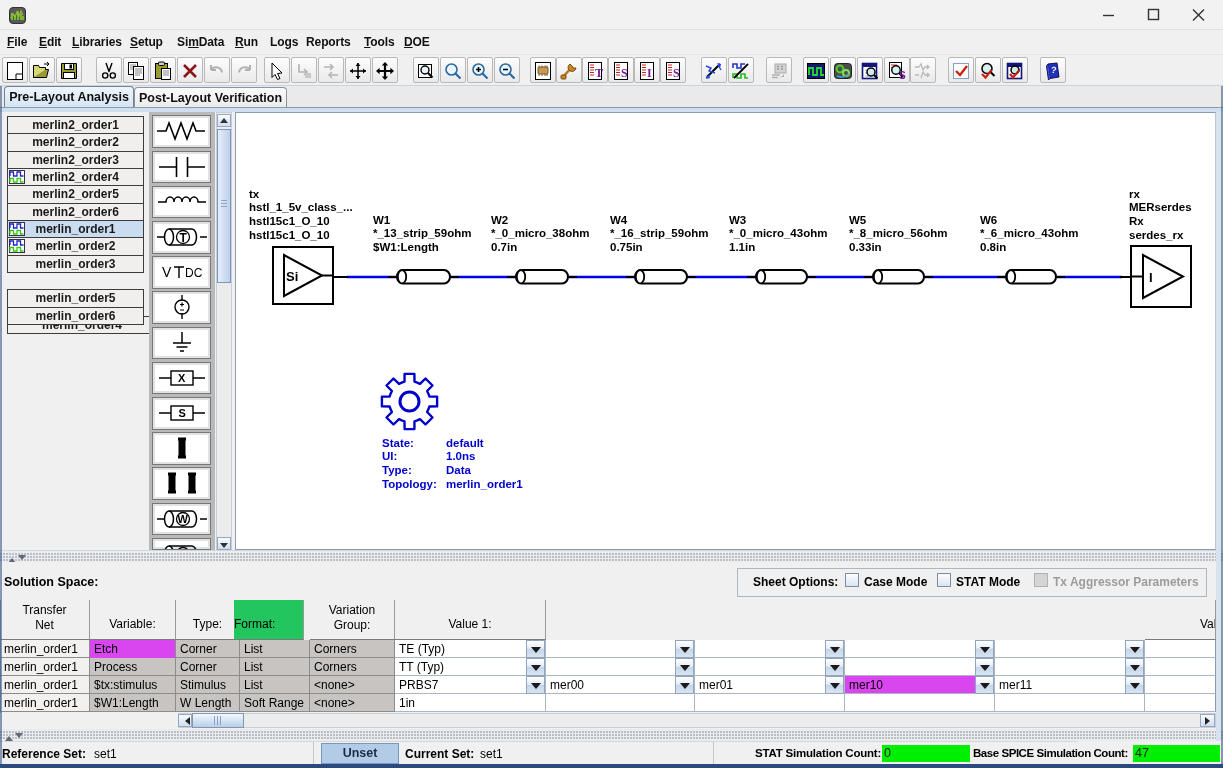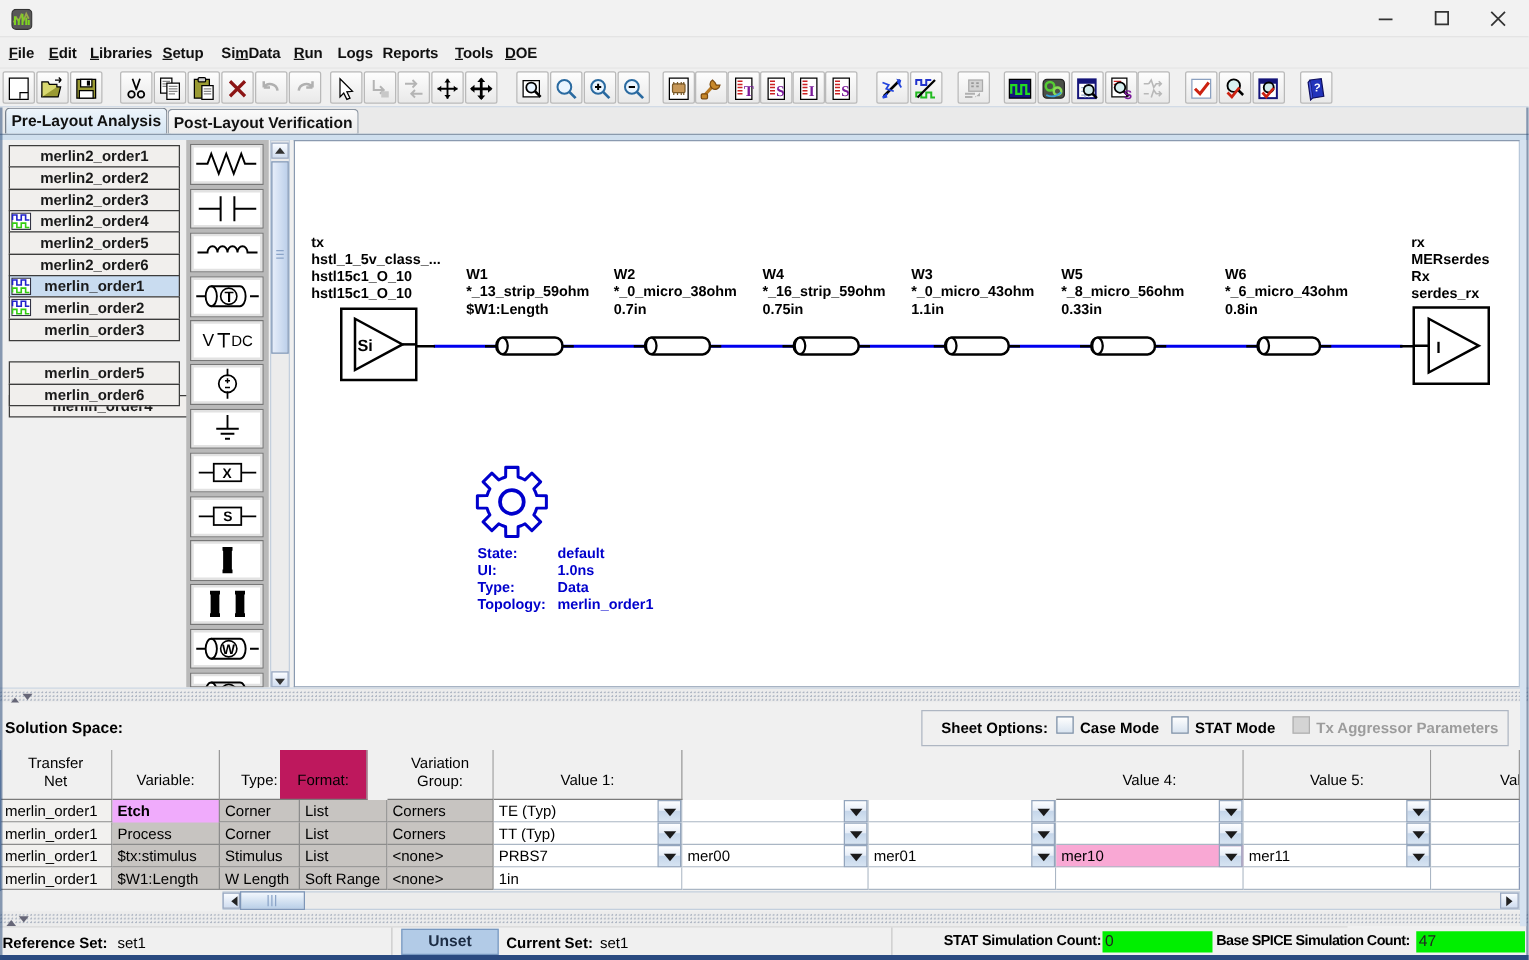--- a/index.html
+++ b/index.html
@@ -521,28 +521,26 @@
   <div class="chk" style="left:937px;top:11px;"></div>
   <span class="abs b" style="left:956px;top:13px;font-size:12px;">STAT Mode</span>
   <div class="chk" style="left:1034px;top:11px;background:#d4d4d4;border-color:#b0b0b0;"></div>
   <span class="abs b" style="left:1053px;top:13px;font-size:12px;color:#9c9c9c;">Tx Aggressor Parameters</span>
 </div>
 
 <div class="abs" style="left:0;top:600px;width:1223px;height:113px;">
 <div class="cell" style="left:0px;top:0;width:90px;height:40px;background:#f0f0f0;border-bottom:1px solid #7a7a7a;text-align:center;padding-left:0;padding-top:3px;line-height:15px;">Transfer<br>Net</div>
 <div class="cell" style="left:90px;top:0;width:86px;height:40px;background:#f0f0f0;border-bottom:1px solid #7a7a7a;text-align:center;padding-left:0;padding-top:17px;line-height:15px;">Variable:</div>
 <div class="cell" style="left:176px;top:0;width:64px;height:40px;background:#f0f0f0;border-bottom:1px solid #7a7a7a;text-align:center;padding-left:0;padding-top:17px;line-height:15px;">Type:</div>
-<div class="cell" style="left:224px;top:0;width:70px;height:40px;background:#be185d;border-bottom:1px solid #7a7a7a;text-align:center;padding-left:0;padding-top:17px;line-height:15px;">Format:</div>
+<div class="cell" style="left:234px;top:0;width:70px;height:40px;background:#22c55e;border-bottom:1px solid #7a7a7a;padding-left:0;padding-top:17px;line-height:15px;">Format:</div>
 <div class="cell" style="left:310px;top:0;width:85px;height:40px;background:#f0f0f0;border-bottom:1px solid #7a7a7a;text-align:center;padding-left:0;padding-top:3px;line-height:15px;">Variation<br>Group:</div>
 <div class="cell" style="left:395px;top:0;width:151px;height:40px;background:#f0f0f0;border-bottom:1px solid #7a7a7a;text-align:center;padding-left:0;padding-top:17px;line-height:15px;">Value 1:</div>
-<div class="cell" style="left:845px;top:0;width:150px;height:40px;background:#f0f0f0;border-bottom:1px solid #7a7a7a;text-align:center;padding-left:0;padding-top:17px;line-height:15px;">Value 4:</div>
-<div class="cell" style="left:995px;top:0;width:150px;height:40px;background:#f0f0f0;border-bottom:1px solid #7a7a7a;text-align:center;padding-left:0;padding-top:17px;line-height:15px;">Value 5:</div>
 <div class="cell" style="left:1145px;top:0;width:71px;height:40px;background:#f0f0f0;border-bottom:1px solid #7a7a7a;text-align:left;padding-left:55px;padding-top:17px;line-height:15px;">Value 6:</div>
 <div class="cell" style="left:0px;top:40px;width:90px;height:18px;background:#f2f1ef;border-right:1px solid #8c8c8c;border-bottom:1px solid #8c8c8c;">merlin_order1</div>
-<div class="cell" style="left:90px;top:40px;width:86px;height:20px;background:#f0abfc;border-right:1px solid #8c8c8c;border-bottom:1px solid #8c8c8c;font-weight:bold;">Etch</div>
+<div class="cell" style="left:90px;top:40px;width:86px;height:20px;background:#d946ef;border-right:1px solid #8c8c8c;border-bottom:1px solid #8c8c8c;">Etch</div>
 <div class="cell" style="left:176px;top:40px;width:64px;height:18px;background:#c7c4c1;border-right:1px solid #8c8c8c;border-bottom:1px solid #8c8c8c;">Corner</div>
 <div class="cell" style="left:240px;top:40px;width:70px;height:18px;background:#c7c4c1;border-right:1px solid #8c8c8c;border-bottom:1px solid #8c8c8c;">List</div>
 <div class="cell" style="left:310px;top:40px;width:85px;height:18px;background:#c7c4c1;border-right:1px solid #8c8c8c;border-bottom:1px solid #8c8c8c;">Corners</div>
 <div class="cell" style="left:395px;top:40px;width:151px;height:18px;background:#ffffff;border-right:1px solid #aab6c4;border-bottom:1px solid #aab6c4;">TE (Typ)</div>
 <div class="dd" style="left:526px;top:40px;height:18px;"></div>
 <div class="cell" style="left:546px;top:40px;width:149px;height:18px;background:#ffffff;border-right:1px solid #aab6c4;border-bottom:1px solid #aab6c4;"></div>
 <div class="dd" style="left:675px;top:40px;height:18px;"></div>
 <div class="cell" style="left:695px;top:40px;width:150px;height:18px;background:#ffffff;border-right:1px solid #aab6c4;border-bottom:1px solid #aab6c4;"></div>
 <div class="dd" style="left:825px;top:40px;height:18px;"></div>
 <div class="cell" style="left:845px;top:40px;width:150px;height:18px;background:#ffffff;border-right:1px solid #aab6c4;border-bottom:1px solid #aab6c4;"></div>
@@ -570,21 +568,21 @@
 <div class="cell" style="left:90px;top:76px;width:86px;height:18px;background:#c7c4c1;border-right:1px solid #8c8c8c;border-bottom:1px solid #8c8c8c;">$tx:stimulus</div>
 <div class="cell" style="left:176px;top:76px;width:64px;height:18px;background:#c7c4c1;border-right:1px solid #8c8c8c;border-bottom:1px solid #8c8c8c;">Stimulus</div>
 <div class="cell" style="left:240px;top:76px;width:70px;height:18px;background:#c7c4c1;border-right:1px solid #8c8c8c;border-bottom:1px solid #8c8c8c;">List</div>
 <div class="cell" style="left:310px;top:76px;width:85px;height:18px;background:#c7c4c1;border-right:1px solid #8c8c8c;border-bottom:1px solid #8c8c8c;">&lt;none&gt;</div>
 <div class="cell" style="left:395px;top:76px;width:151px;height:18px;background:#ffffff;border-right:1px solid #aab6c4;border-bottom:1px solid #aab6c4;">PRBS7</div>
 <div class="dd" style="left:526px;top:76px;height:18px;"></div>
 <div class="cell" style="left:546px;top:76px;width:149px;height:18px;background:#ffffff;border-right:1px solid #aab6c4;border-bottom:1px solid #aab6c4;">mer00</div>
 <div class="dd" style="left:675px;top:76px;height:18px;"></div>
 <div class="cell" style="left:695px;top:76px;width:150px;height:18px;background:#ffffff;border-right:1px solid #aab6c4;border-bottom:1px solid #aab6c4;">mer01</div>
 <div class="dd" style="left:825px;top:76px;height:18px;"></div>
-<div class="cell" style="left:845px;top:76px;width:150px;height:18px;background:#f9a8d4;border-right:1px solid #aab6c4;border-bottom:1px solid #aab6c4;">mer10</div>
+<div class="cell" style="left:845px;top:76px;width:150px;height:18px;background:#d946ef;border-right:1px solid #aab6c4;border-bottom:1px solid #aab6c4;">mer10</div>
 <div class="dd" style="left:975px;top:76px;height:18px;"></div>
 <div class="cell" style="left:995px;top:76px;width:150px;height:18px;background:#ffffff;border-right:1px solid #aab6c4;border-bottom:1px solid #aab6c4;">mer11</div>
 <div class="dd" style="left:1125px;top:76px;height:18px;"></div>
 <div class="cell" style="left:1145px;top:76px;width:71px;height:18px;background:#fff;border-right:1px solid #8a9ab8;border-bottom:1px solid #aab6c4;"></div>
 <div class="cell" style="left:0px;top:94px;width:90px;height:18px;background:#f2f1ef;border-right:1px solid #8c8c8c;border-bottom:1px solid #8c8c8c;">merlin_order1</div>
 <div class="cell" style="left:90px;top:94px;width:86px;height:18px;background:#c7c4c1;border-right:1px solid #8c8c8c;border-bottom:1px solid #8c8c8c;">$W1:Length</div>
 <div class="cell" style="left:176px;top:94px;width:64px;height:18px;background:#c7c4c1;border-right:1px solid #8c8c8c;border-bottom:1px solid #8c8c8c;">W Length</div>
 <div class="cell" style="left:240px;top:94px;width:70px;height:18px;background:#c7c4c1;border-right:1px solid #8c8c8c;border-bottom:1px solid #8c8c8c;">Soft Range</div>
 <div class="cell" style="left:310px;top:94px;width:85px;height:18px;background:#c7c4c1;border-right:1px solid #8c8c8c;border-bottom:1px solid #8c8c8c;">&lt;none&gt;</div>
 <div class="cell" style="left:395px;top:94px;width:151px;height:18px;background:#ffffff;border-right:1px solid #aab6c4;border-bottom:1px solid #aab6c4;">1in</div>

